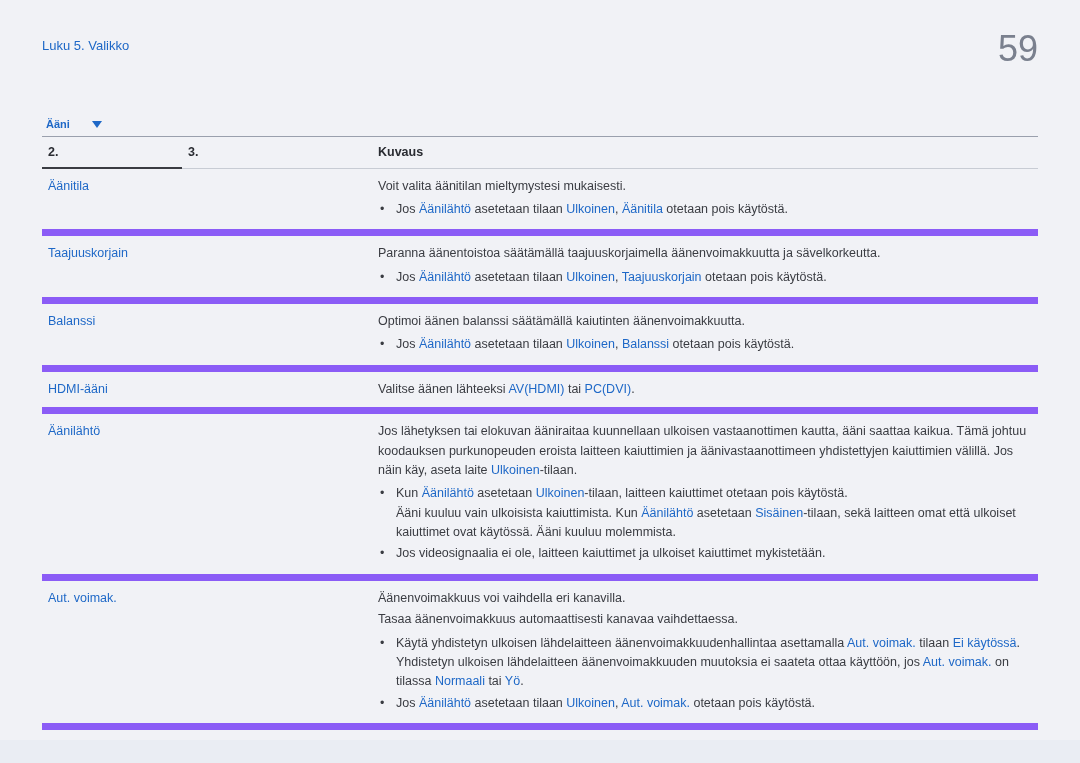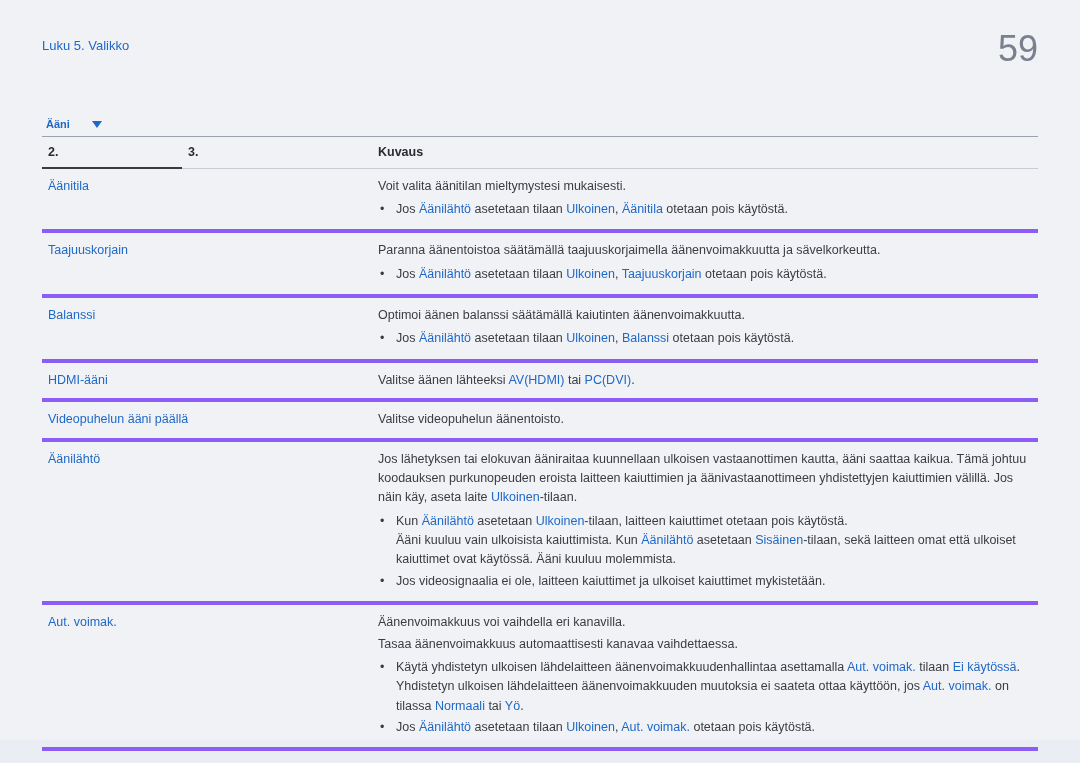--- a/index.html
+++ b/index.html
@@ -64,21 +64,21 @@
     color: #2a2c32;
     padding: 8px 6px;
     border-top: 1px solid #9aa0ad;
     border-bottom: 1px solid #c8ccd4;
   }
   table.t th.col-a { width: 140px; border-bottom:2px solid #3a3c42;}
   table.t th.col-b { width: 190px; }
   table.t td {
     vertical-align: top;
     padding: 8px 6px;
-    border-bottom: 4px solid #8b5cf6;
+    border-bottom: 7px solid #8b5cf6;
     line-height: 1.55;
   }
   .rowlabel { color:#1e68c7; font-weight:400; }
   ul.bul { list-style: none; padding-left: 14px; margin-top:4px;}
   ul.bul li { position: relative; padding-left: 4px; margin-bottom:2px;}
   ul.bul li::before {
     content: "•";
     position: absolute;
     left: -12px;
     color:#3a3c42;
@@ -152,26 +152,20 @@
       </tr>
 
       <tr>
         <td class="rowlabel">HDMI-ääni</td>
         <td></td>
         <td class="desc-block">
           <span>Valitse äänen lähteeksi </span><span class="k">AV(HDMI)</span><span> tai </span><span class="k">PC(DVI)</span><span>.</span>
         </td>
       </tr>
 
-      <tr>
-        <td class="rowlabel" colspan="2">Videopuhelun ääni päällä</td>
-        <td class="desc-block">
-          <span>Valitse videopuhelun äänentoisto.</span>
-        </td>
-      </tr>
 
       <tr>
         <td class="rowlabel">Äänilähtö</td>
         <td></td>
         <td class="desc-block">
           <p>
             <span>Jos lähetyksen tai elokuvan ääniraitaa kuunnellaan ulkoisen vastaanottimen kautta, ääni saattaa kaikua. Tämä johtuu koodauksen purkunopeuden eroista laitteen kaiuttimien ja äänivastaanottimeen yhdistettyjen kaiuttimien välillä. Jos näin käy, aseta laite </span><span class="k">Ulkoinen</span><span>-tilaan.</span>
           </p>
           <ul class="bul">
             <li>

